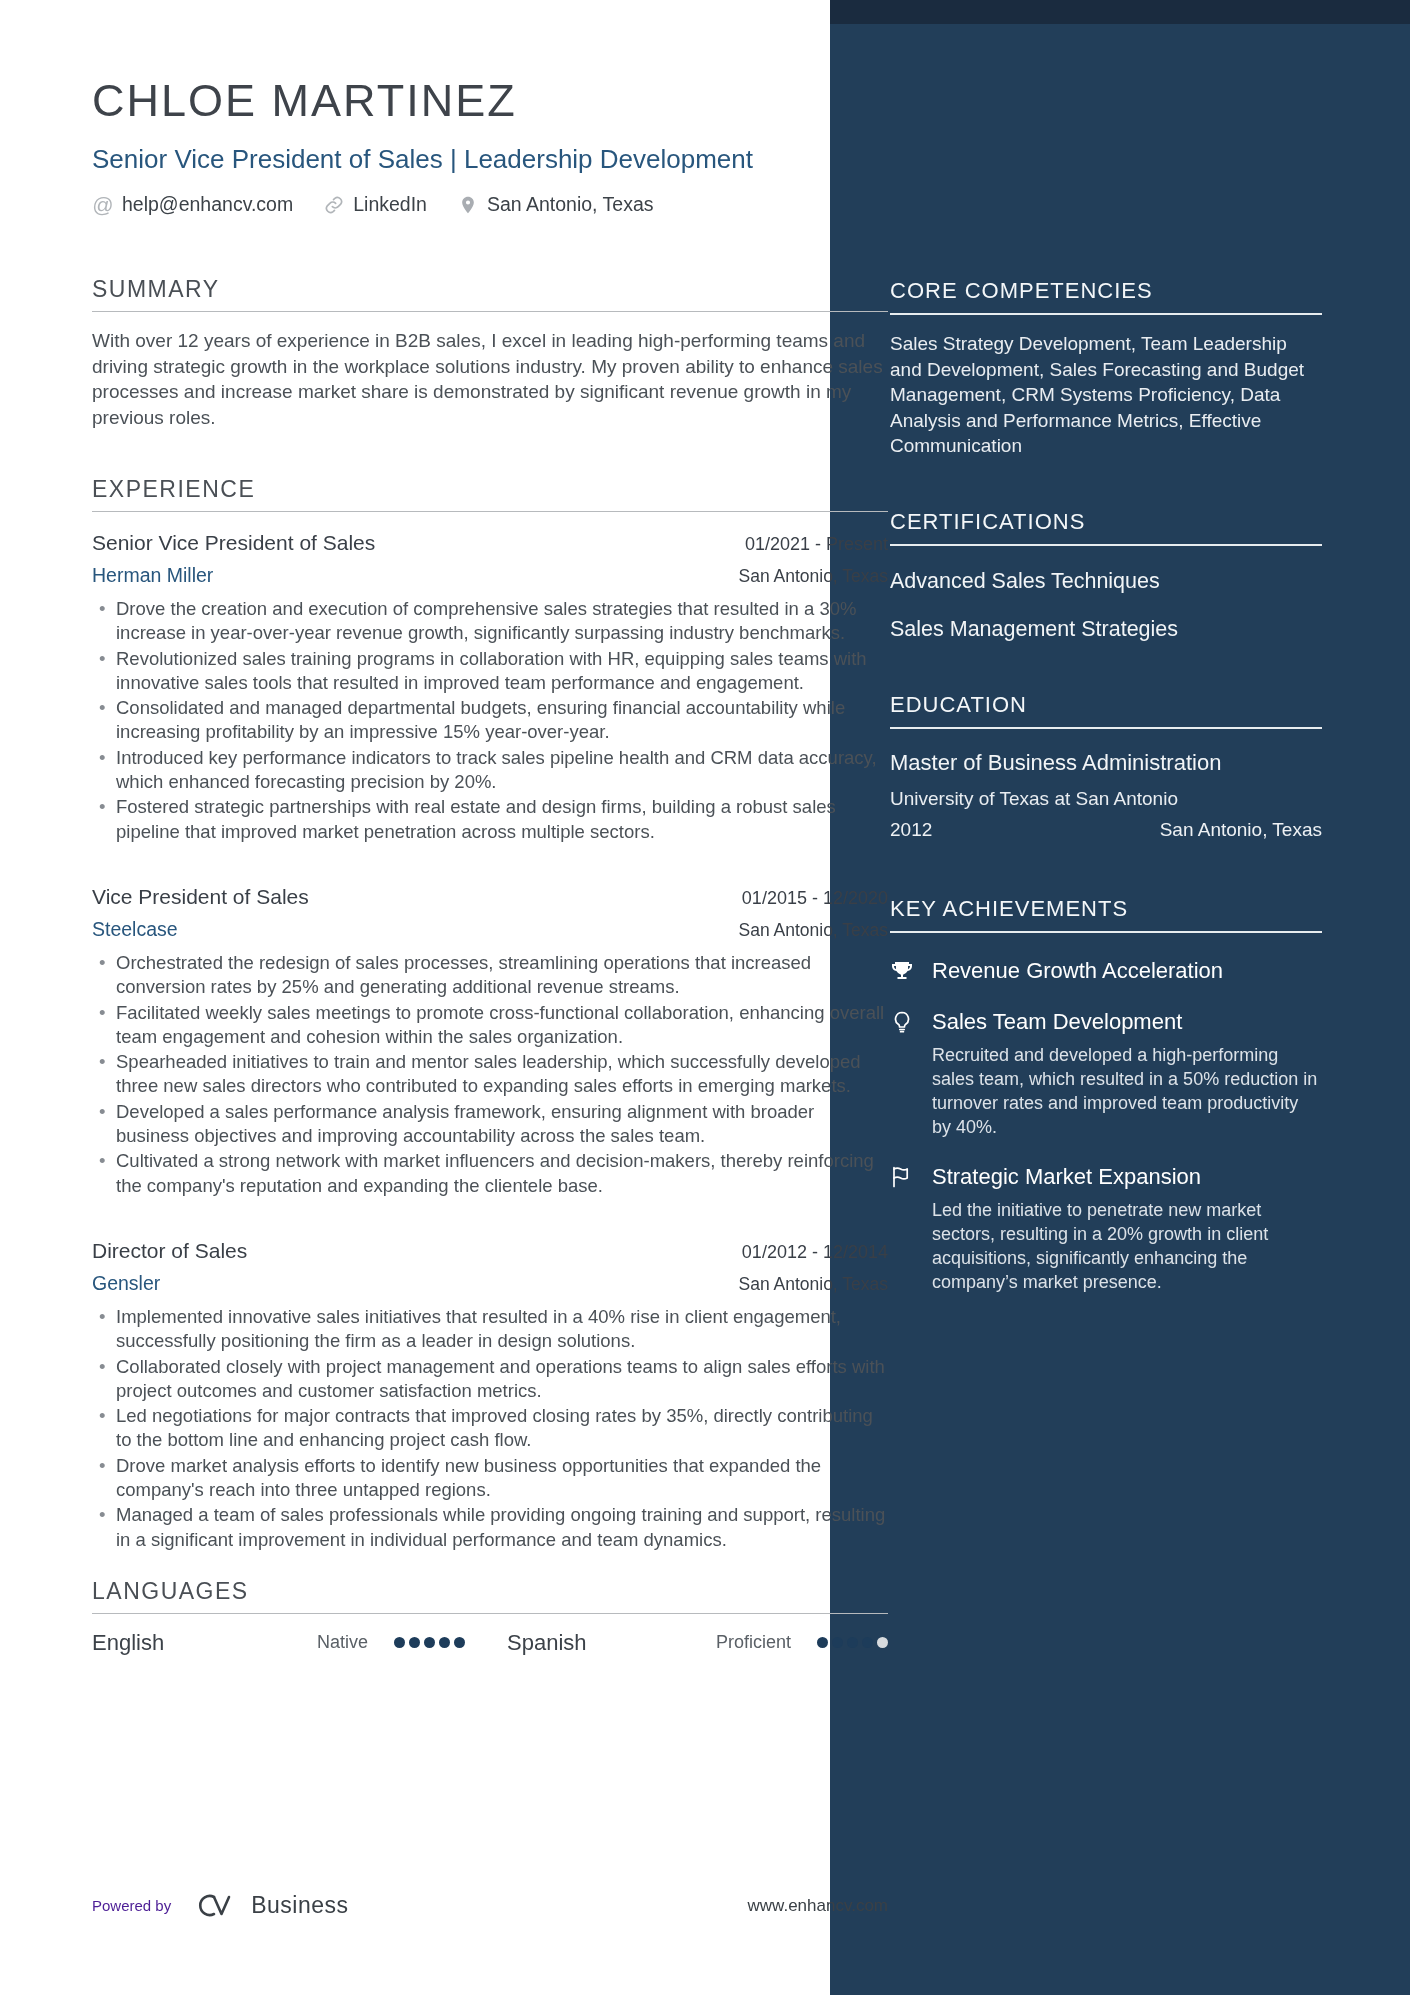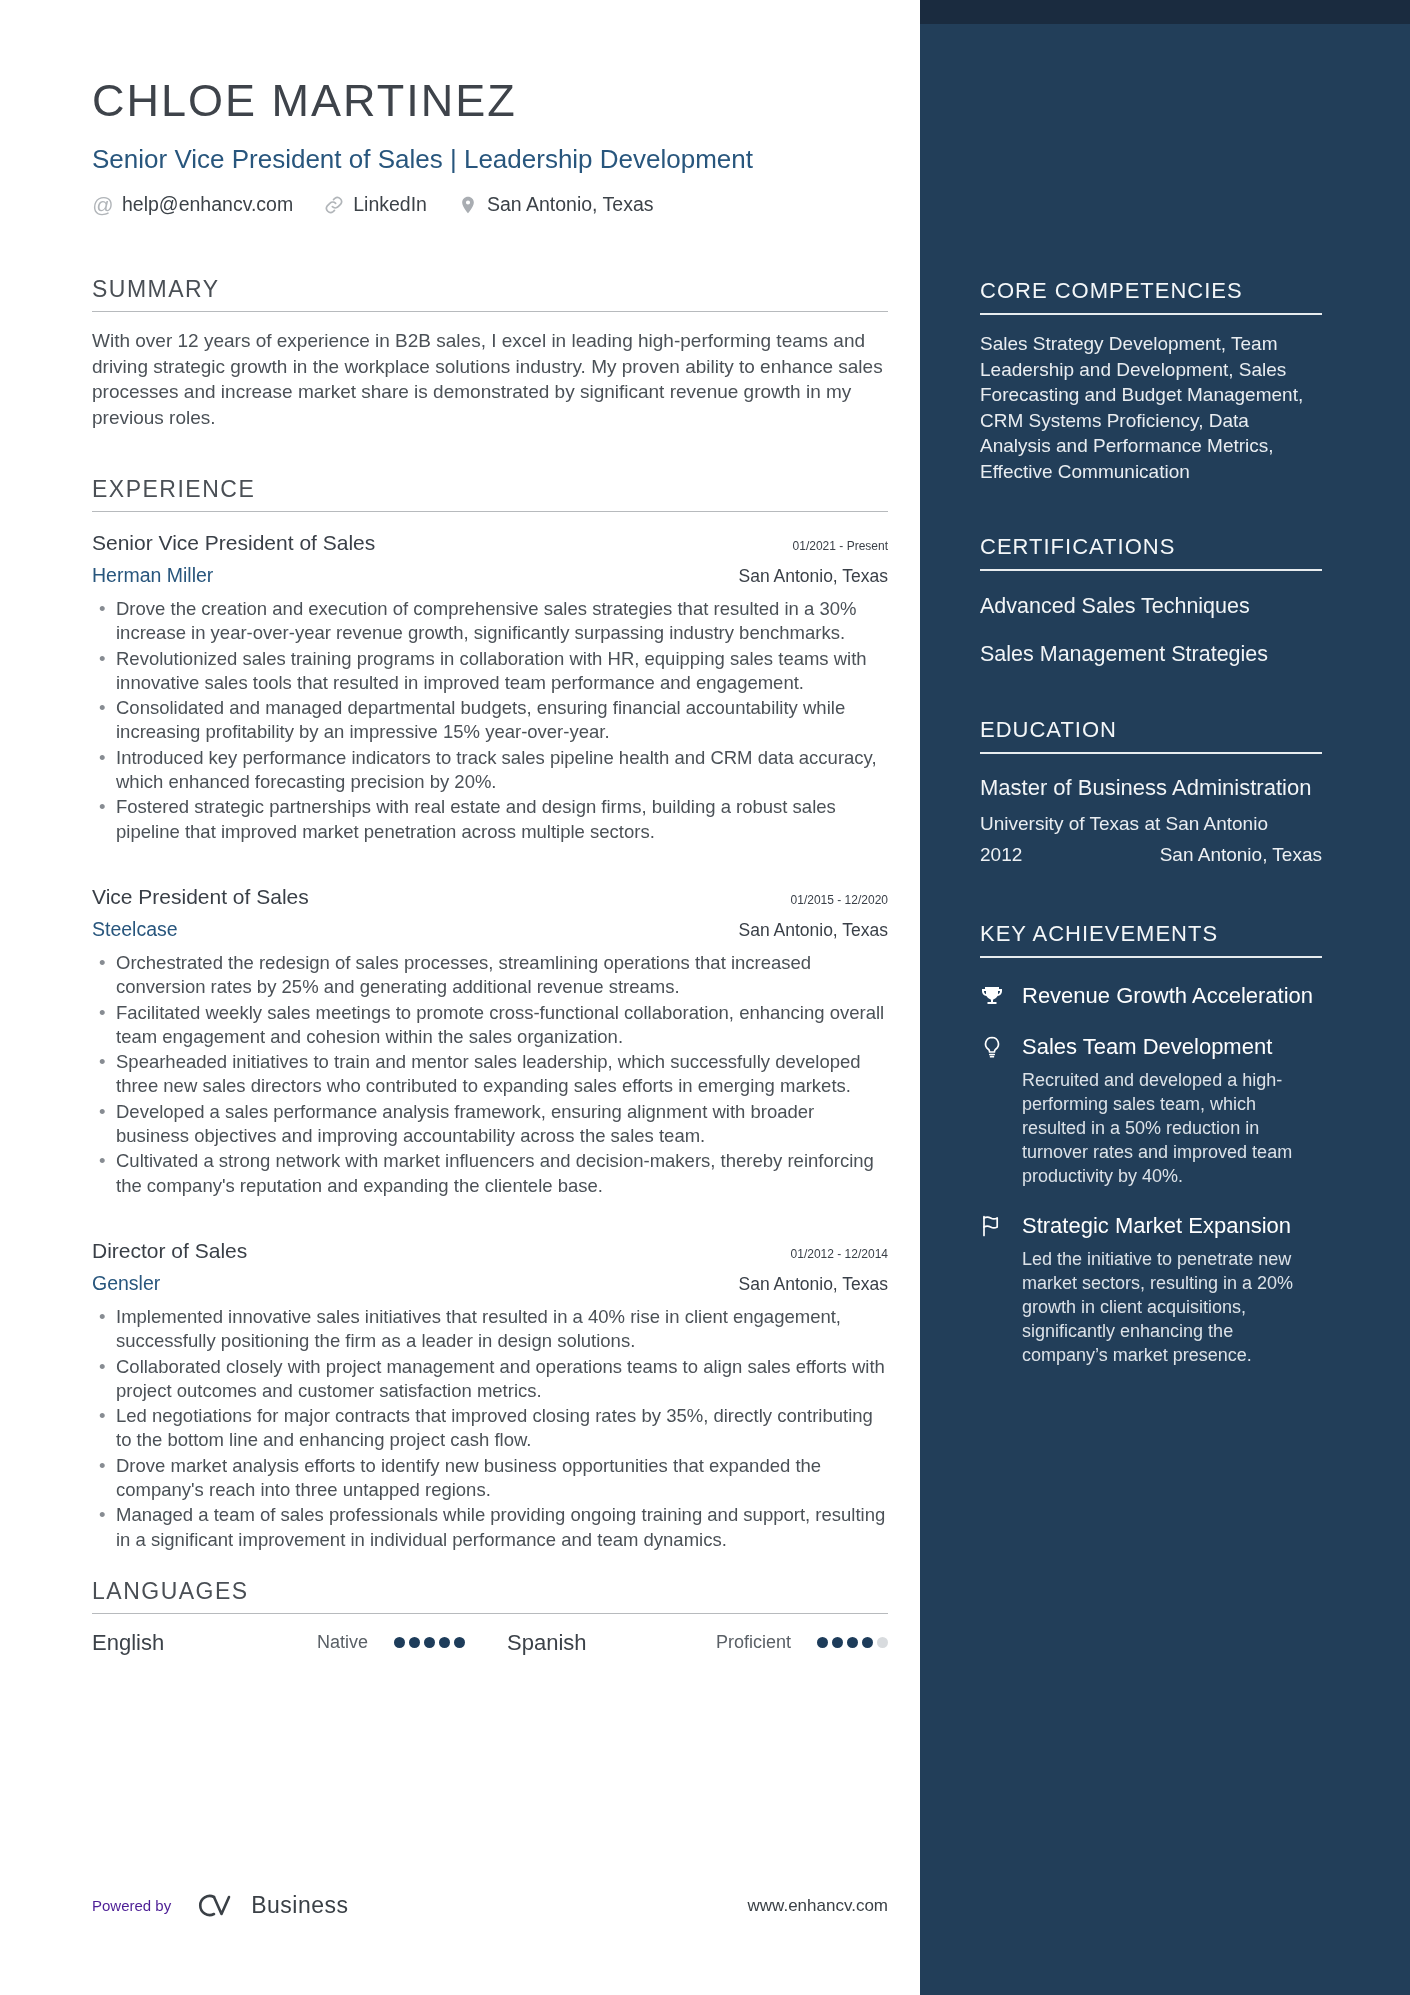--- a/index.html
+++ b/index.html
@@ -1,21 +1,21 @@
 <!DOCTYPE html>
 <html><head>
 <meta charset="utf-8">
 <style>
   * { margin:0; padding:0; box-sizing:border-box; }
   html,body { background:#e9e9e9; }
   body { font-family:"Liberation Sans", sans-serif; }
   .page { position:relative; width:1410px; height:1995px; background:#ffffff; overflow:hidden; margin:0 auto; }
 
   
-  .sidebar { position:absolute; top:0; right:0; width:490px; height:100%; background:#223e59; padding:278px 88px 0 60px; }
+  .sidebar { position:absolute; top:0; right:0; width:580px; height:100%; background:#223e59; padding:278px 88px 0 60px; }
   .sidebar-band { position:absolute; top:0; left:0; width:100%; height:24px; background:#1a2b3f; }
   .sb-heading { font-size:22px; line-height:26px; font-weight:400; letter-spacing:1px; color:#f4f7f9; border-bottom:2px solid #e8ecef; padding-bottom:9px; }
   .sb-body { margin-top:16px; font-size:19px; line-height:25.5px; color:#e9edf1; }
   .sb-section-certs { margin-top:50px; }
   .cert-item { margin-top:22px; font-size:21.5px; line-height:26px; color:#f2f5f7; }
   .sb-section-edu { margin-top:50px; }
   .edu-degree { margin-top:20px; font-size:22px; line-height:27px; color:#f2f5f7; }
   .edu-school { margin-top:10px; font-size:19px; line-height:25px; color:#e9edf1; }
   .edu-meta { margin-top:8px; display:flex; justify-content:space-between; font-size:19px; color:#eef1f4; }
   .sb-section-achievements { margin-top:55px; }
@@ -38,21 +38,21 @@
   .m-section { margin-top:60px; }
   .m-section.experience { margin-top:46px; }
   .m-section.languages { margin-top:26px; }
   .m-heading { font-size:23px; line-height:26px; font-weight:400; letter-spacing:1.5px; color:#4a4f55; border-bottom:1px solid #b7babd; padding-bottom:9px; }
   .summary-text { margin-top:16px; font-size:19px; line-height:25.5px; color:#4b5157; }
 
   .job { margin-top:18px; }
   .job + .job { margin-top:40px; }
   .job-row1 { display:flex; justify-content:space-between; align-items:baseline; }
   .job-title { font-size:21px; line-height:26px; color:#393f47; }
-  .job-dates { font-size:12px; color:#393f47; }
+  .job-dates { font-size:18px; color:#393f47; }
   .job-row2 { margin-top:8px; display:flex; justify-content:space-between; align-items:baseline; }
   .job-company { font-size:19.5px; color:#28567d; }
   .job-location { font-size:17.5px; color:#393f47; }
   .job-bullets { margin-top:10px; list-style:none; }
   .job-bullets li { position:relative; padding-left:24px; font-size:18.5px; line-height:24.3px; color:#4b5157; margin-bottom:1px; }
   .job-bullets li::before { content:"\2022"; position:absolute; left:7px; top:0; color:#878c92; }
 
   .lang-row { margin-top:16px; display:flex; }
   .lang-item { display:flex; align-items:center; width:373px; }
   .lang-item + .lang-item { margin-left:42px; flex:1; }

